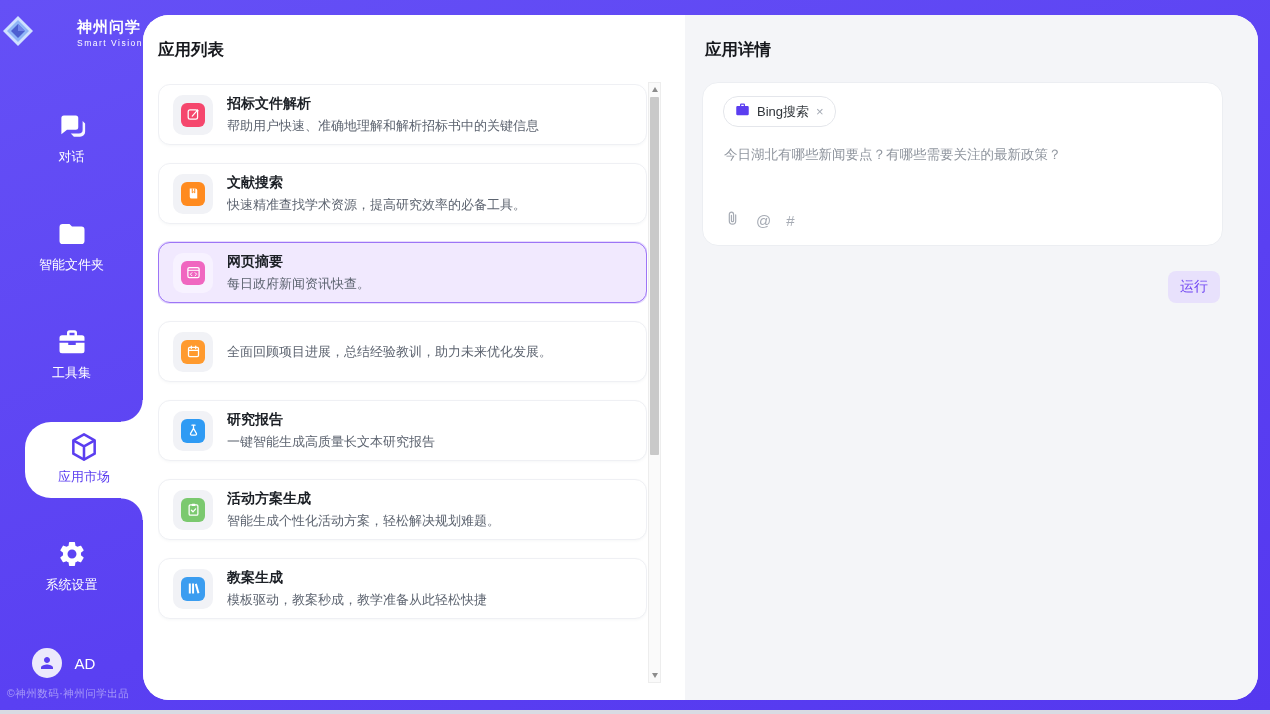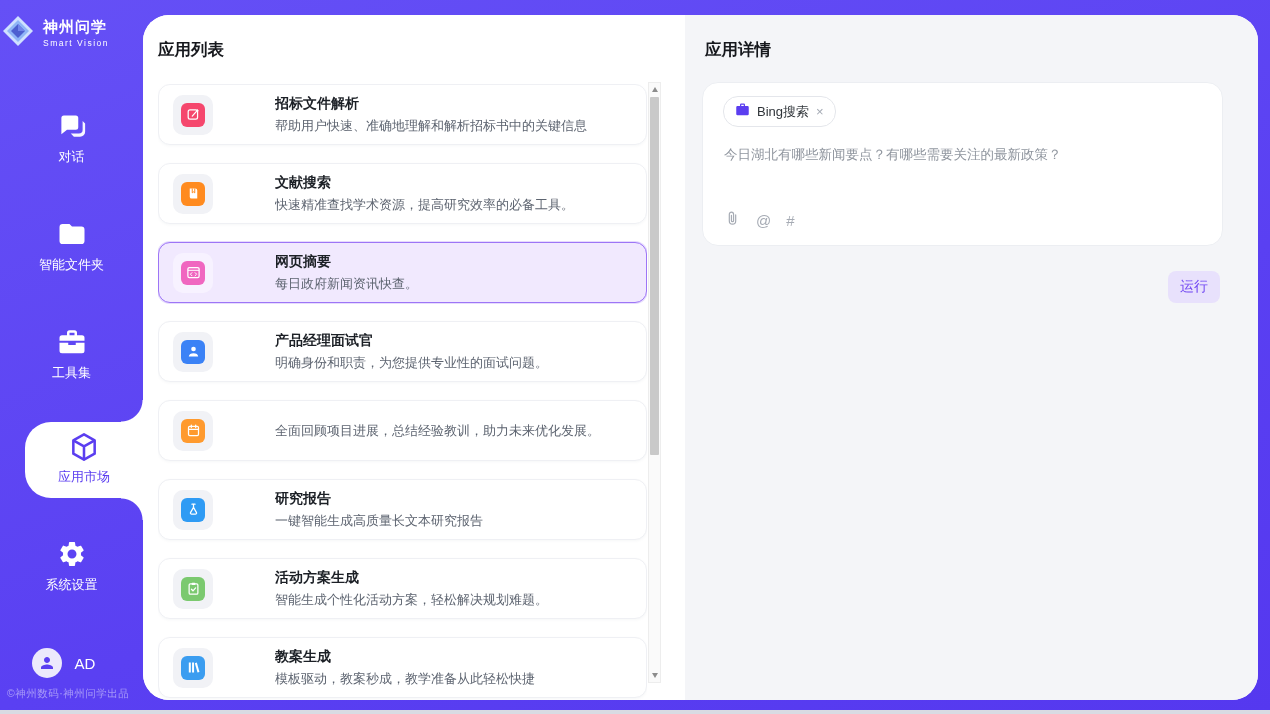--- a/index.html
+++ b/index.html
@@ -4,21 +4,21 @@
 <style>
   * { margin:0; padding:0; box-sizing:border-box; }
   html,body { width:1270px; height:714px; overflow:hidden; }
   body { font-family:"Liberation Sans","DejaVu Sans",sans-serif; }
   .stage { position:relative; width:1270px; height:714px;
            background:linear-gradient(160deg,#6550f6 0%,#5a40f2 60%,#5538ef 100%); }
   .bottom-edge { position:absolute; left:0; right:0; bottom:0; height:4px; background:#d9dbe3; }
 
   
   .sidebar { position:absolute; left:0; top:0; width:143px; height:710px; color:#fff; }
-  .logo-row { position:absolute; top:13px; left:0; width:143px; display:flex; align-items:center; justify-content:flex-start; gap:7px; }
+  .logo-row { position:absolute; top:13px; left:0; width:143px; display:flex; align-items:center; justify-content:space-between; gap:7px; }
   .logo-text .cn { font-size:15px; font-weight:bold; letter-spacing:1px; }
   .logo-text .en { font-size:8.5px; letter-spacing:1.5px; margin-top:1px; }
   .nav-item { position:absolute; left:0; width:143px; text-align:center; cursor:pointer; }
   .nav-item .nico { height:32px; display:flex; align-items:center; justify-content:center; }
   .nav-item .nlabel { margin-top:6px; font-size:13px; color:#fff; }
   .nav-item .underlined { }
   .active-bubble { position:absolute; left:25px; top:422px; width:118px; height:76px; background:#fff;
                    border-radius:26px 0 0 26px; text-align:center; cursor:pointer; }
   .active-bubble::before { content:""; position:absolute; right:0; top:-22px; width:22px; height:22px;
                    background:radial-gradient(circle 22px at 0 0, rgba(0,0,0,0) 21px, #fff 22px); }
@@ -34,21 +34,21 @@
 
   
   .main-panel { position:absolute; left:143px; top:15px; width:1115px; height:685px;
                 background:#fff; border-radius:26px; overflow:hidden; }
   .list-col { position:absolute; left:0; top:0; width:542px; height:100%; background:#fff; }
   .panel-title { position:absolute; font-size:16.5px; font-weight:bold; color:#16181d; }
   .list-col .panel-title { left:15px; top:24px; }
   .cards { position:absolute; left:15px; top:69px; width:489px; height:616px; overflow:hidden; }
   .app-card { position:relative; width:489px; height:61px; margin-bottom:18px; background:#fff;
               border:1px solid #eff0f4; border-radius:12px; box-shadow:0 1px 3px rgba(30,40,80,0.04);
-              display:flex; align-items:center; padding-left:14px; cursor:pointer;gap:48px; }
+              display:flex; align-items:center; padding-left:14px; cursor:pointer; }
   .app-card.selected { background:#f1e9fe; border:1px solid #9d75f6; box-shadow:0 0 0 1px rgba(157,117,246,.25); }
   .tile { width:40px; height:40px; border-radius:10px; background:#f1f2f6; display:flex; align-items:center; justify-content:center; flex:0 0 auto; }
   .app-card.selected .tile { background:#f7f2ff; }
   .badge { width:24px; height:24px; border-radius:6px; display:flex; align-items:center; justify-content:center; }
   .card-texts { margin-left:14px; overflow:hidden; }
   .card-title { font-size:14px; font-weight:bold; color:#1c2026; line-height:1; margin-bottom:8px; }
   .card-desc { font-size:13px; color:#5d6470; line-height:1.2; white-space:nowrap; }
 
   
   .scrollbar { position:absolute; left:505px; top:67px; width:13px; height:601px;
@@ -202,34 +202,20 @@
                 <path d="M9.5 12.2 7 14.7l2.5 2.5M14.5 12.2l2.5 2.5-2.5 2.5" fill="none" stroke="#fff" stroke-width="1.6" stroke-linecap="round"></path>
               </svg>
             </span>
           </div>
           <div class="card-texts">
             <div class="card-title">网页摘要</div>
             <div class="card-desc">每日政府新闻资讯快查。</div>
           </div>
         </div>
 
-        <div class="app-card">
-          <div class="tile">
-            <span class="badge" style="background-color: rgb(59, 130, 246);">
-              <svg width="15" height="15" viewBox="0 0 24 24">
-                <circle cx="12" cy="8" r="3.7" fill="#fff"></circle>
-                <path d="M4.5 20c0-3.5 3.4-5.4 7.5-5.4s7.5 1.9 7.5 5.4z" fill="#fff"></path>
-              </svg>
-            </span>
-          </div>
-          <div class="card-texts">
-            <div class="card-title">产品经理面试官</div>
-            <div class="card-desc">明确身份和职责，为您提供专业性的面试问题。</div>
-          </div>
-        </div>
 
         <div class="app-card">
           <div class="tile">
             <span class="badge" style="background-color: rgb(255, 154, 46);">
               <svg width="15" height="15" viewBox="0 0 24 24">
                 <rect x="4" y="5.5" width="16" height="14.5" rx="2" fill="none" stroke="#fff" stroke-width="2"></rect>
                 <path d="M4 10.2h16" stroke="#fff" stroke-width="2"></path>
                 <path d="M8.5 3.2v4M15.5 3.2v4" stroke="#fff" stroke-width="2" stroke-linecap="round"></path>
               </svg>
             </span>

